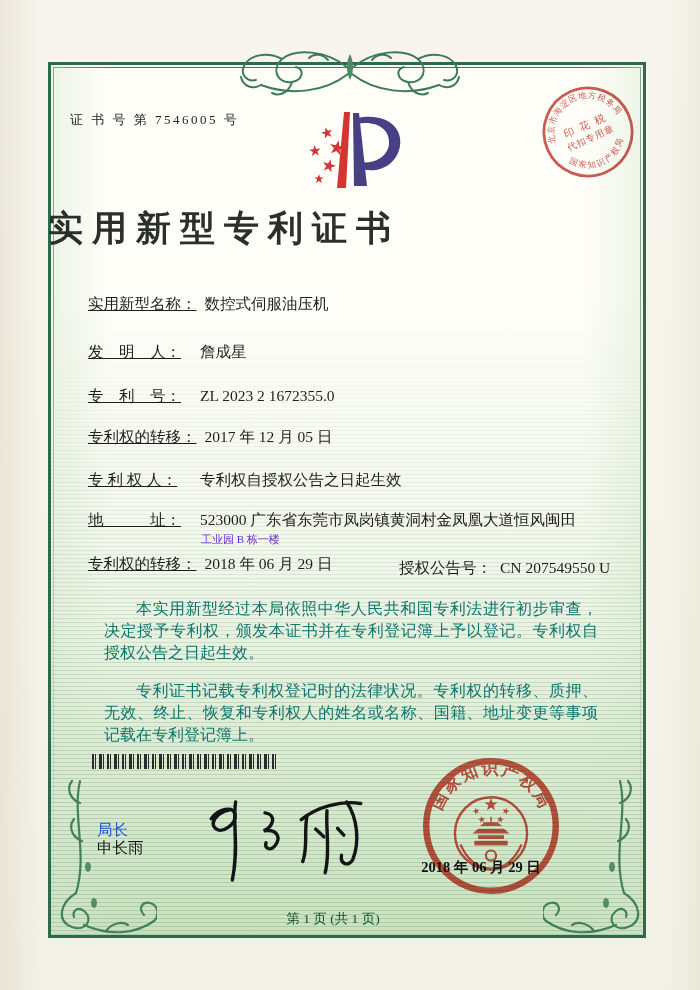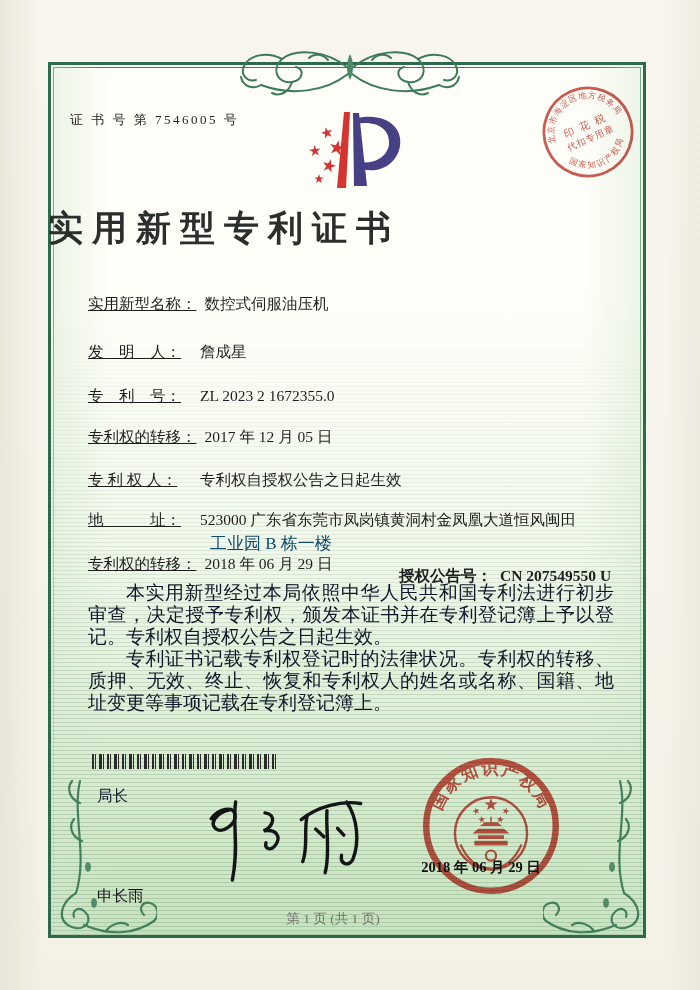--- a/index.html
+++ b/index.html
@@ -35,36 +35,36 @@
     -webkit-mask-image:linear-gradient(180deg, transparent 0%, transparent 28%, rgba(0,0,0,.45) 55%, #000 85%);
     mask-image:linear-gradient(180deg, transparent 0%, transparent 28%, rgba(0,0,0,.45) 55%, #000 85%);
   }
   
   .cert-no{left:70px;top:111px;font-size:13px;letter-spacing:2.5px;color:#242424;}
   .title{left:48px;width:672px;top:205px;text-align:left;font-size:35px;font-weight:600;
          letter-spacing:9px;color:#2a2e2c;}
   .row{left:88px;font-size:15.5px;white-space:nowrap;color:#1e1e1e;}
   .row .lbl{display:inline-block;min-width:104px;text-decoration:underline;}
   .row .val{margin-left:8px;}
-  .addr2{left:210px;font-size:17px;color:#0c4a6e;}
-  .pair2{position:absolute;left:311px;top:12px;font-weight:bold;}
+  .addr2{left:201px;font-size:11px;color:#6d28d9;}
+  .pair2{position:absolute;left:311px;top:4px;}
   .paras{left:88px;top:582px;width:526px;}
-  .paras p{margin:0;text-indent:2em;font-size:19px;line-height:22px;text-align:justify;color:#0f172a;}
+  .paras p{margin:16px;text-indent:2em;font-size:16px;line-height:22px;text-align:justify;color:#0f766e;}
   .barcode{
     left:92px;top:754px;width:186px;height:15px;
     background:repeating-linear-gradient(90deg,
       #2b2b2b 0 2px, transparent 2px 3px,
       #2b2b2b 3px 4px, transparent 4px 7px,
       #2b2b2b 7px 10px, transparent 10px 11px,
       #2b2b2b 11px 12px, transparent 12px 15px);
   }
-  .director-title{left:97px;top:786px;font-size:15.5px;font-family:"Liberation Sans","DejaVu Sans",sans-serif;color:#0f172a;}
-  .director-name{left:97px;top:838px;font-size:15.5px;font-family:"Liberation Sans","DejaVu Sans",sans-serif;color:#151515;margin-top:48px;}
+  .director-title{left:97px;top:820px;font-size:15.5px;font-family:"Liberation Sans","DejaVu Sans",sans-serif;color:#1d4ed8;}
+  .director-name{left:97px;top:838px;font-size:15.5px;font-family:"Liberation Sans","DejaVu Sans",sans-serif;color:#151515;}
   .seal-date{left:398px;top:858px;width:166px;text-align:center;font-size:14.5px;font-weight:600;color:#111;z-index:6;}
-  .footer{left:48px;top:910px;width:570px;text-align:center;font-size:13.5px;color:#737373;}
+  .footer{left:48px;top:910px;width:570px;text-align:center;font-size:13.5px;color:#14532d;}
   .sig{left:190px;top:786px;z-index:5;mix-blend-mode:multiply;}
   .seal{left:417px;top:752px;z-index:4;opacity:.93;mix-blend-mode:multiply;}
   .stamp{left:540px;top:84px;z-index:5;opacity:.88;mix-blend-mode:multiply;transform:rotate(-24deg);}
   .orn{z-index:3;}
   .content{z-index:2;}
 </style>
 </head>
 <body>
 
 <div class="abs frame">

